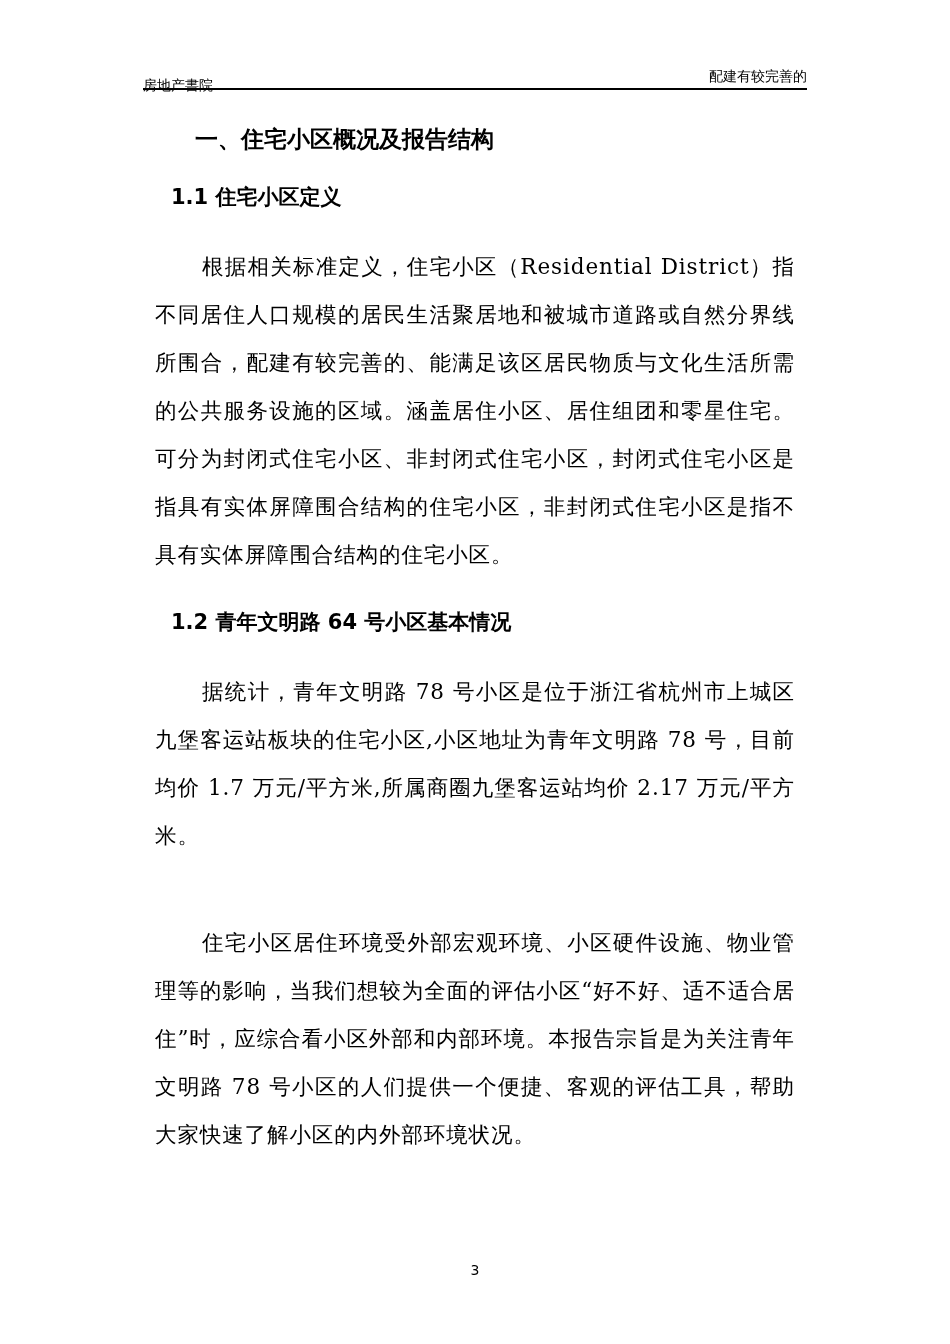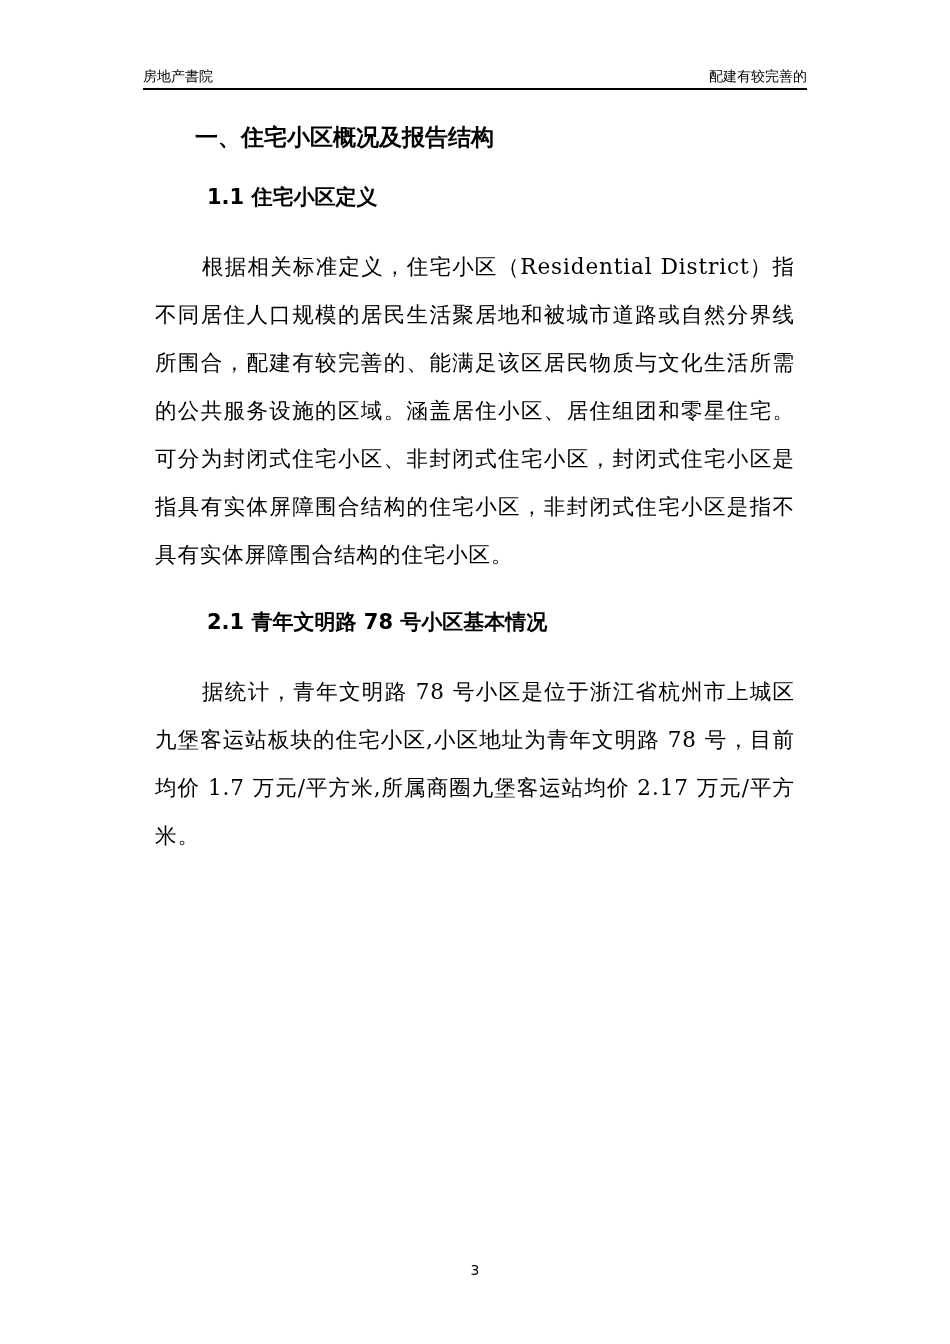--- a/index.html
+++ b/index.html
@@ -19,43 +19,43 @@
     position: absolute;
     left: 143px;
     top: 64px;
     width: 664px;
     height: 24px;
     border-bottom: 2px solid #000;
     font-family: "DejaVu Sans", "Liberation Sans", sans-serif;
     font-size: 14px;
     line-height: 22px;
   }
-  .page-header .left { position: absolute; left: 0; top: 1px; }
+  .page-header .left { position: absolute; left: 0; top: 10px; }
   .page-header .right { position: absolute; right: 0; top: 1px; }
 
   .content {
     position: absolute;
     left: 143px;
     top: 110px;
     width: 664px;
   }
   .h1 {
-    font-family: Liberation Mono, monospace;
+    font-family: Liberation Sans, sans-serif;
     font-weight: bold;
     font-size: 23px;
     line-height: 30px;
     margin: 14px 0 0 52px;
     height: 30px;
   }
   .h2 {
     font-family: "DejaVu Sans", "Liberation Sans", sans-serif;
     font-weight: bold;
     font-size: 21px;
     line-height: 30px;
-    margin-left: 64px;
+    margin-left: 28px;
     height: 30px;
   }
   .para {
     font-size: 21.5px;
     line-height: 48px;
     text-indent: 47px;
     text-align: justify;
     letter-spacing: 0.9px;
     margin: 12px;
   }
@@ -79,21 +79,22 @@
 
 <div class="content">
   <div class="h1">一、住宅小区概况及报告结构</div>
 
   <div style="height:28px"></div>
   <div class="h2">1.1 住宅小区定义</div>
   <div style="height:19px"></div>
   <p class="para">根据相关标准定义，住宅小区（Residential District）指不同居住人口规模的居民生活聚居地和被城市道路或自然分界线所围合，配建有较完善的、能满足该区居民物质与文化生活所需的公共服务设施的区域。涵盖居住小区、居住组团和零星住宅。可分为封闭式住宅小区、非封闭式住宅小区，封闭式住宅小区是指具有实体屏障围合结构的住宅小区，非封闭式住宅小区是指不具有实体屏障围合结构的住宅小区。</p>
 
   <div style="height:16px"></div>
-  <div class="h2">2.1 青年文明路 78 号小区基本情况</div>
+  <div class="h2">1.2 青年文明路 64 号小区基本情况</div>
   <div style="height:19px"></div>
   <p class="para">据统计，青年文明路 78 号小区是位于浙江省杭州市上城区九堡客运站板块的住宅小区,小区地址为青年文明路 78 号，目前均价 1.7 万元/平方米,所属商圈九堡客运站均价 2.17 万元/平方米。</p>
 
   <div style="height:16px"></div>
   <div style="height:19px"></div>
+  <p class="para">住宅小区居住环境受外部宏观环境、小区硬件设施、物业管理等的影响，当我们想较为全面的评估小区“好不好、适不适合居住”时，应综合看小区外部和内部环境。本报告宗旨是为关注青年文明路 78 号小区的人们提供一个便捷、客观的评估工具，帮助大家快速了解小区的内外部环境状况。</p>
 </div>
 
 <div class="page-number">3</div>
 
 </body></html>

